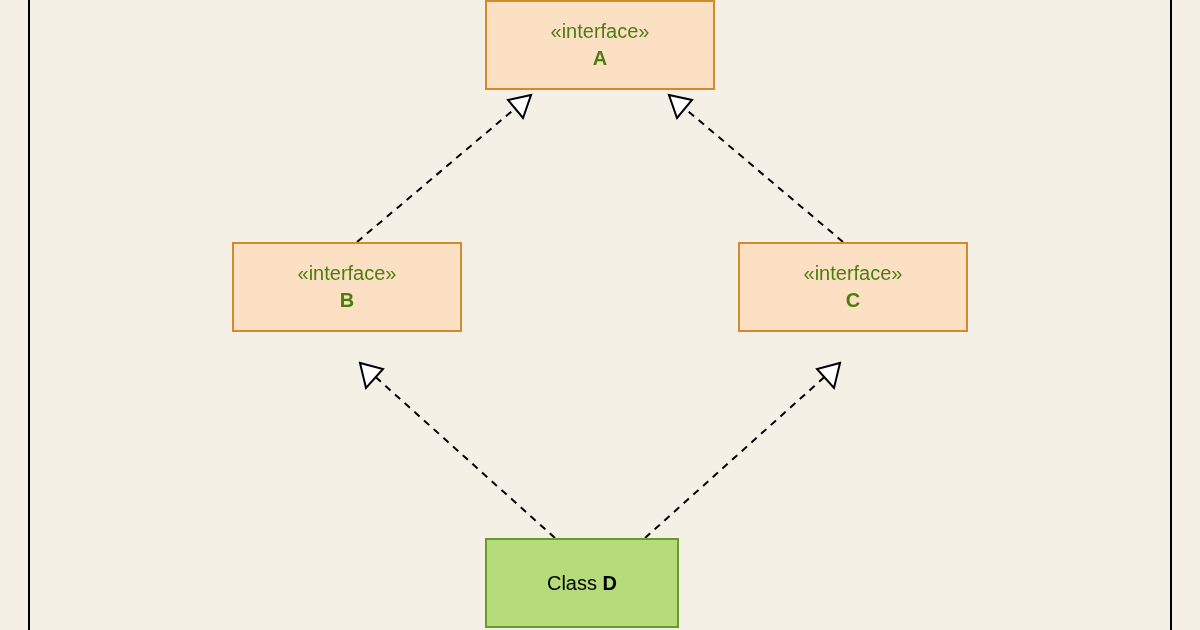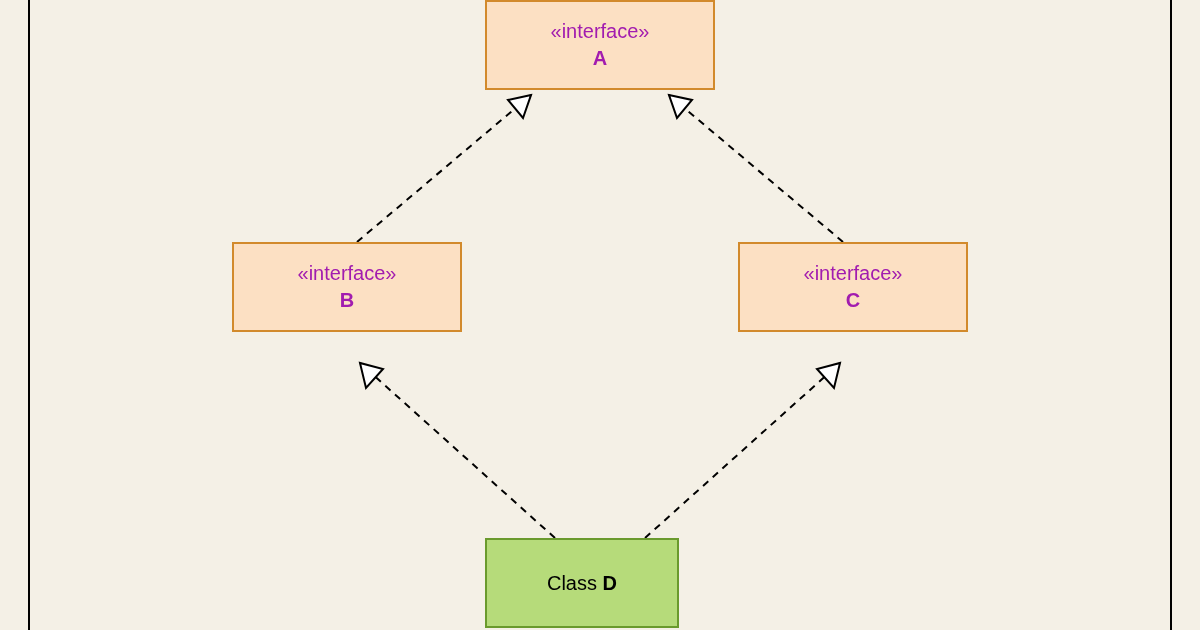--- a/index.html
+++ b/index.html
@@ -42,21 +42,21 @@
     align-items: center;
     justify-content: center;
     font-size: 20px;
     line-height: 1.35;
   }
   .iface {
     background: #fce0c3;
     border: 2px solid #d28a2c;
     width: 230px;
     height: 90px;
-    color: #a21caf;
+    color: #4d7c0f;
   }
   .cls {
     background: #b6db7a;
     border: 2px solid #6a9a2d;
     width: 194px;
     height: 90px;
     color: #000;
   }
   .stereo {
     font-weight: 400;

